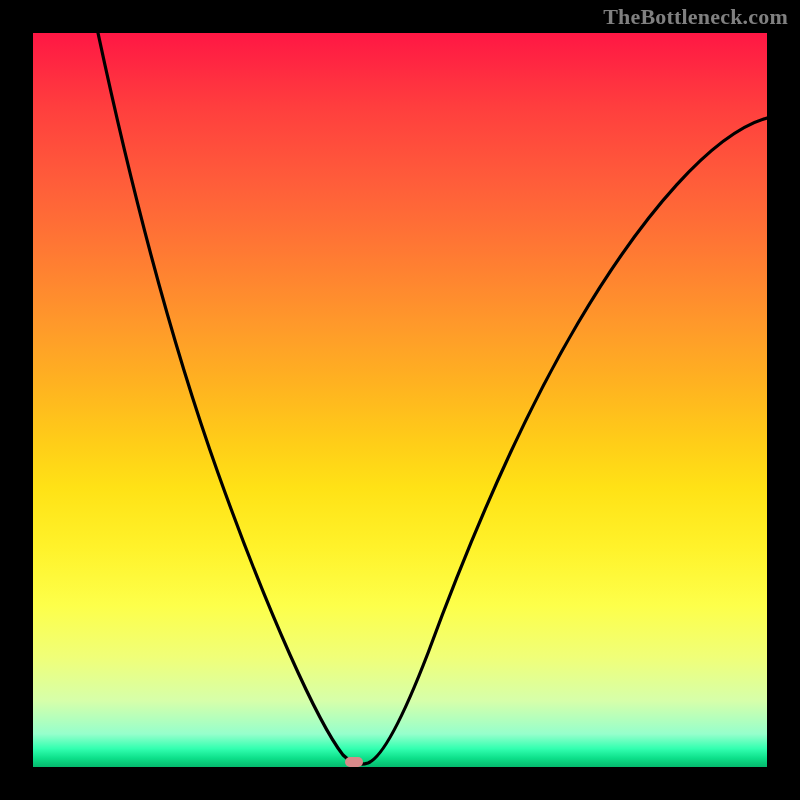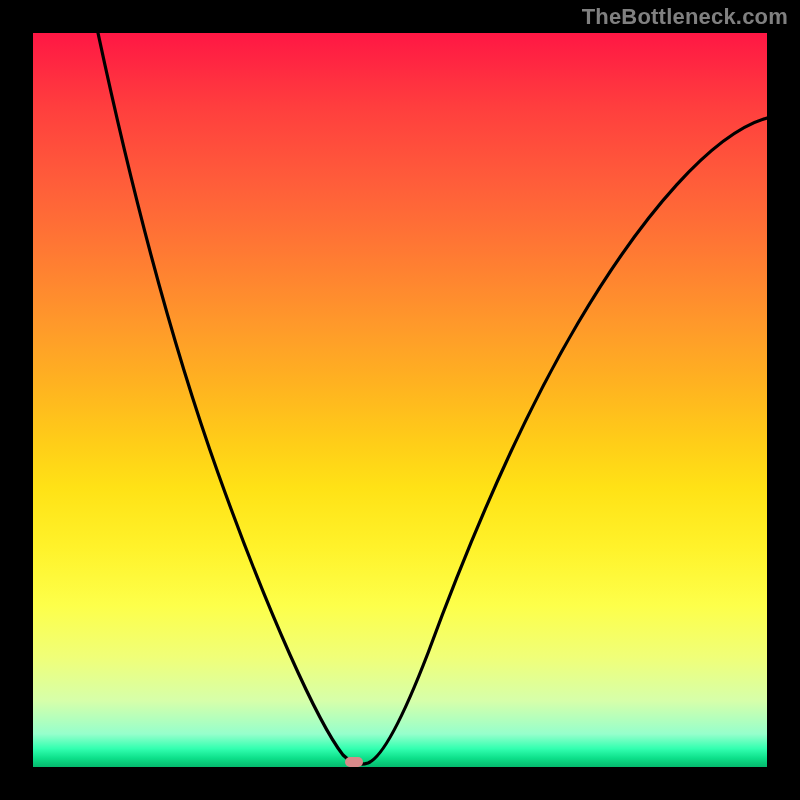--- a/index.html
+++ b/index.html
@@ -13,21 +13,21 @@
   .container {
     position: relative;
     width: 800px;
     height: 800px;
     background: #000000;
   }
   .watermark {
     position: absolute;
     top: 4px;
     right: 12px;
-    font-family: Liberation Sans, sans-serif;
+    font-family: Liberation Serif, serif;
     font-size: 22px;
     font-weight: bold;
     color: #808080;
     letter-spacing: 0.2px;
     z-index: 10;
   }
   .plot-area {
     position: absolute;
     left: 33px;
     top: 33px;

